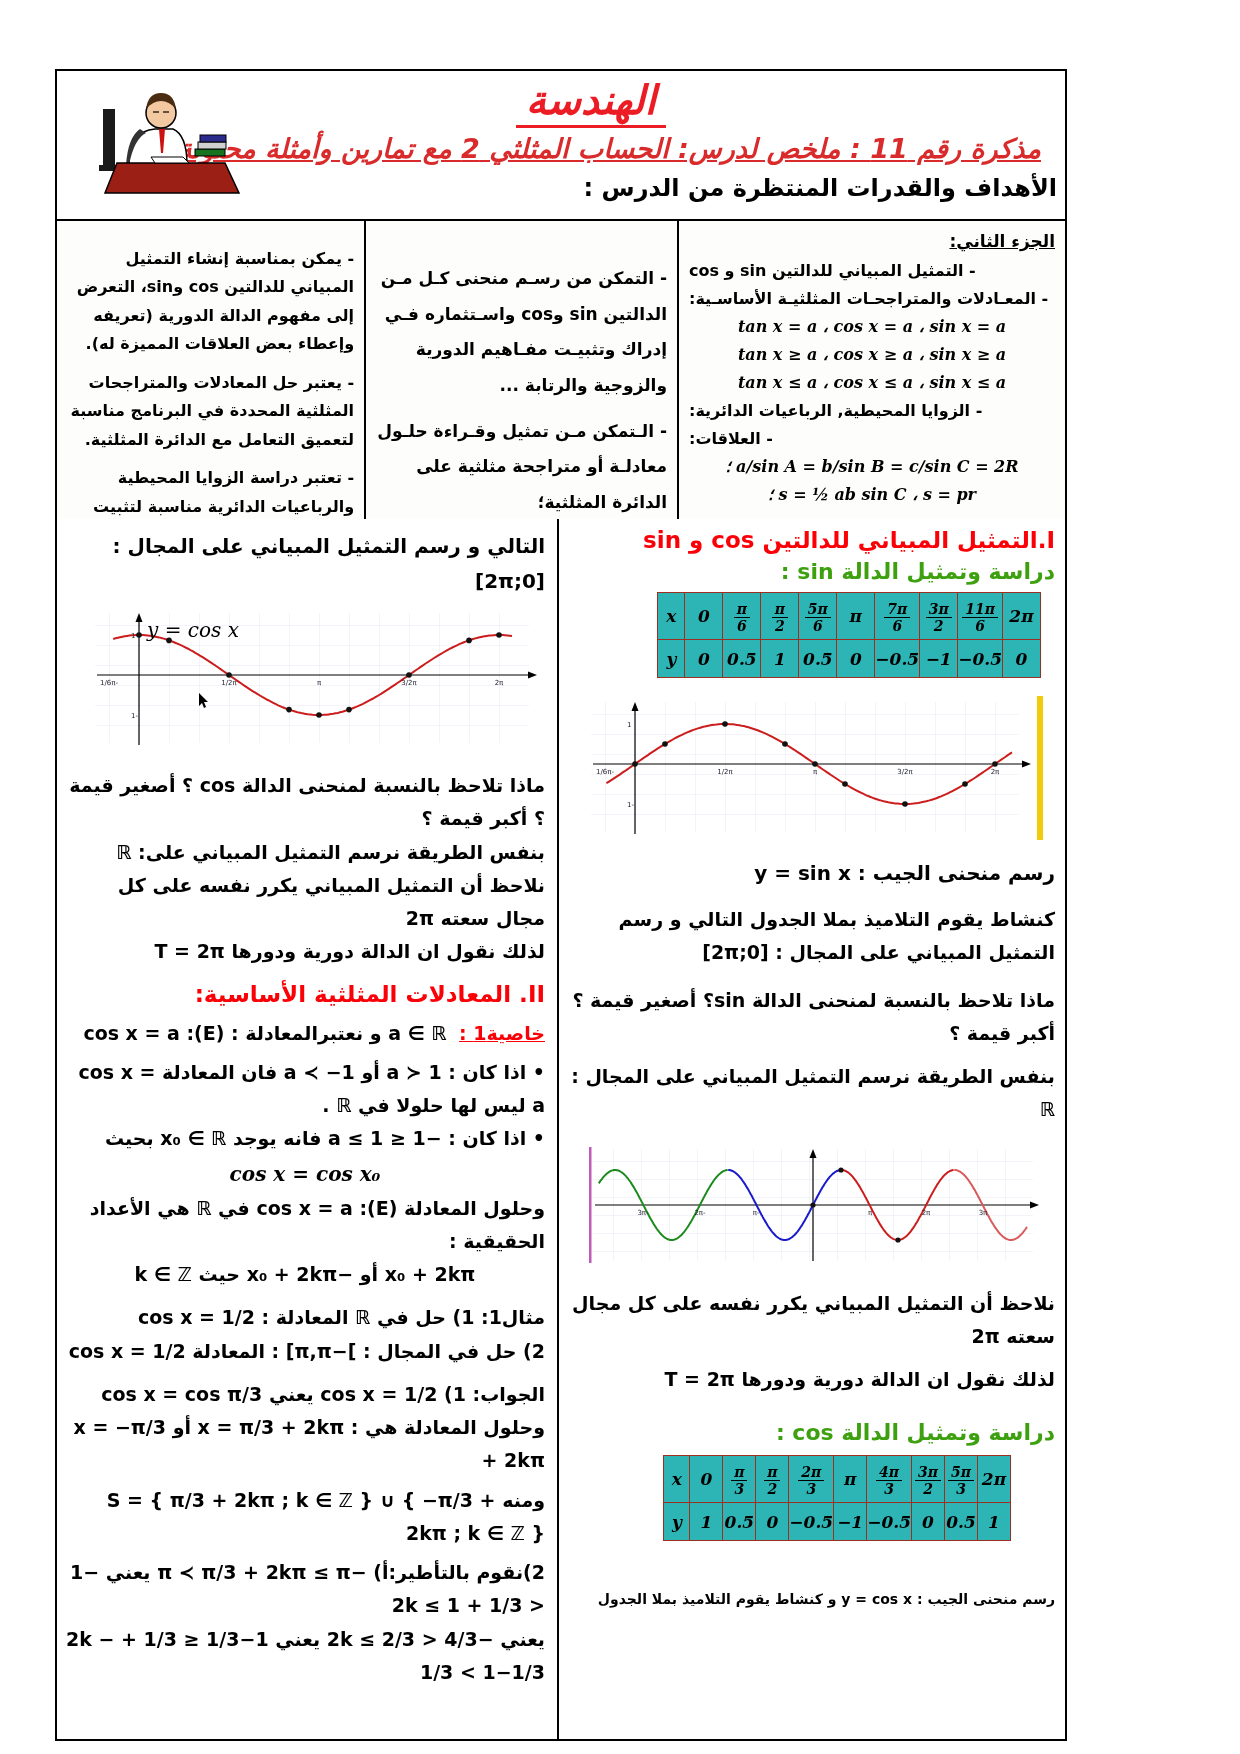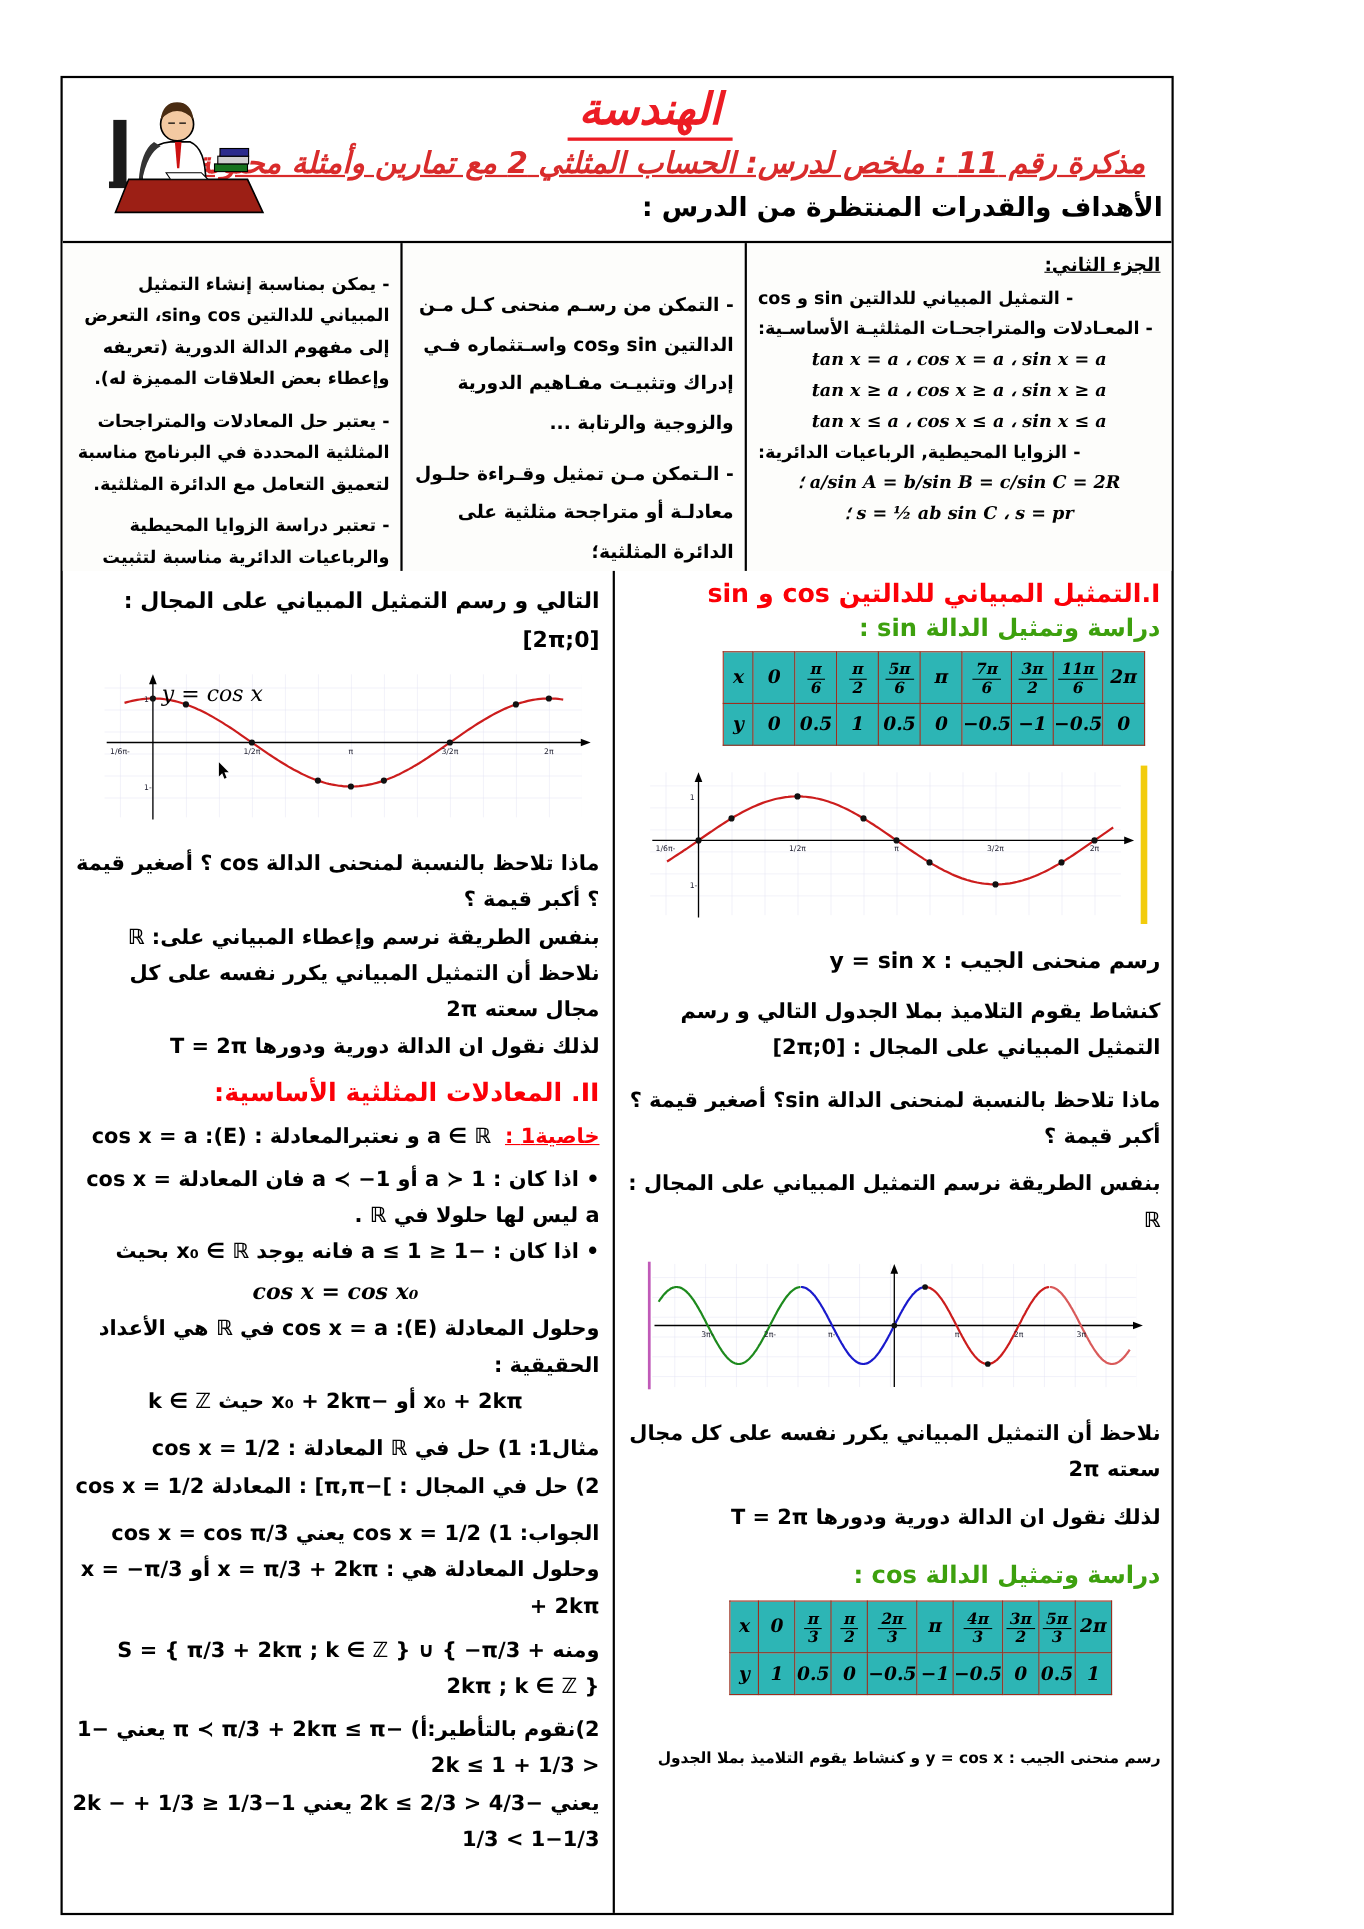--- a/index.html
+++ b/index.html
@@ -94,20 +94,21 @@
 
     <div class="objectives">
       <div class="obj-col c1">
         <div class="obj-h">الجزء الثاني:</div>
         <div class="obj-line">- التمثيل المبياني للدالتين sin و cos</div>
         <div class="obj-line">- المعـادلات والمتراجحـات المثلثيـة الأساسـية:</div>
         <div class="obj-eq">sin x = a ‏،‏ cos x = a ‏،‏ tan x = a</div>
         <div class="obj-eq">sin x ≥ a ‏،‏ cos x ≥ a ‏،‏ tan x ≥ a</div>
         <div class="obj-eq">sin x ≤ a ‏،‏ cos x ≤ a ‏،‏ tan x ≤ a</div>
         <div class="obj-line">- الزوايا المحيطية, الرباعيات الدائرية:</div>
+        <div class="obj-line">- العلاقات:</div>
         <div class="obj-eq">a∕sin A = b∕sin B = c∕sin C = 2R ؛</div>
         <div class="obj-eq">s = pr ‏،‏ s = ½ ab sin C ؛</div>
       </div>
       <div class="obj-col c2">
         <p>- التمكن من رسـم منحنى كـل مـن الدالتين sin وcos واسـتثماره فـي إدراك وتثبيـت مفـاهيم الدورية والزوجية والرتابة ...</p>
         <p>- الـتمكن مـن تمثيل وقـراءة حلـول معادلـة أو متراجحة مثلثية على الدائرة المثلثية؛</p>
       </div>
       <div class="obj-col c3">
         <p>- يمكن بمناسبة إنشاء التمثيل المبياني للدالتين cos وsin، التعرض إلى مفهوم الدالة الدورية (تعريفه وإعطاء بعض العلاقات المميزة له).</p>
         <p>- يعتبر حل المعادلات والمتراجحات المثلثية المحددة في البرنامج مناسبة لتعميق التعامل مع الدائرة المثلثية.</p>
@@ -317,21 +318,21 @@
           <text class="tk" x="150" y="80" text-anchor="middle">1/2π</text>
           <text class="tk" x="240" y="80" text-anchor="middle">π</text>
           <text class="tk" x="330" y="80" text-anchor="middle">3/2π</text>
           <text class="tk" x="420" y="80" text-anchor="middle">2π</text>
           <text class="tk" x="52" y="33" text-anchor="end">1</text>
           <text class="tk" x="52" y="113" text-anchor="end">-1</text>
           <polygon points="120,88 120,101 123,98 125,103 127,102 125,97 129,97" fill="#000"></polygon>
         </svg>
 
         <div class="p mt10">ماذا تلاحظ بالنسبة لمنحنى الدالة cos ؟ أصغير قيمة ؟ أكبر قيمة ؟</div>
-        <div class="p">بنفس الطريقة نرسم وإعطاء المبياني على: ℝ</div>
+        <div class="p">بنفس الطريقة نرسم التمثيل المبياني على: ℝ</div>
         <div class="p">نلاحظ أن التمثيل المبياني يكرر نفسه على كل مجال سعته 2π</div>
         <div class="p">لذلك نقول ان الدالة دورية ودورها T = 2π</div>
 
         <div class="sec-red mt12">II. المعادلات المثلثية الأساسية:</div>
 
         <div class="p mt10">
           <span class="red-u">خاصية1 :</span>
           <span>a ∈ ℝ و نعتبرالمعادلة : (E): cos x = a</span>
         </div>
 

